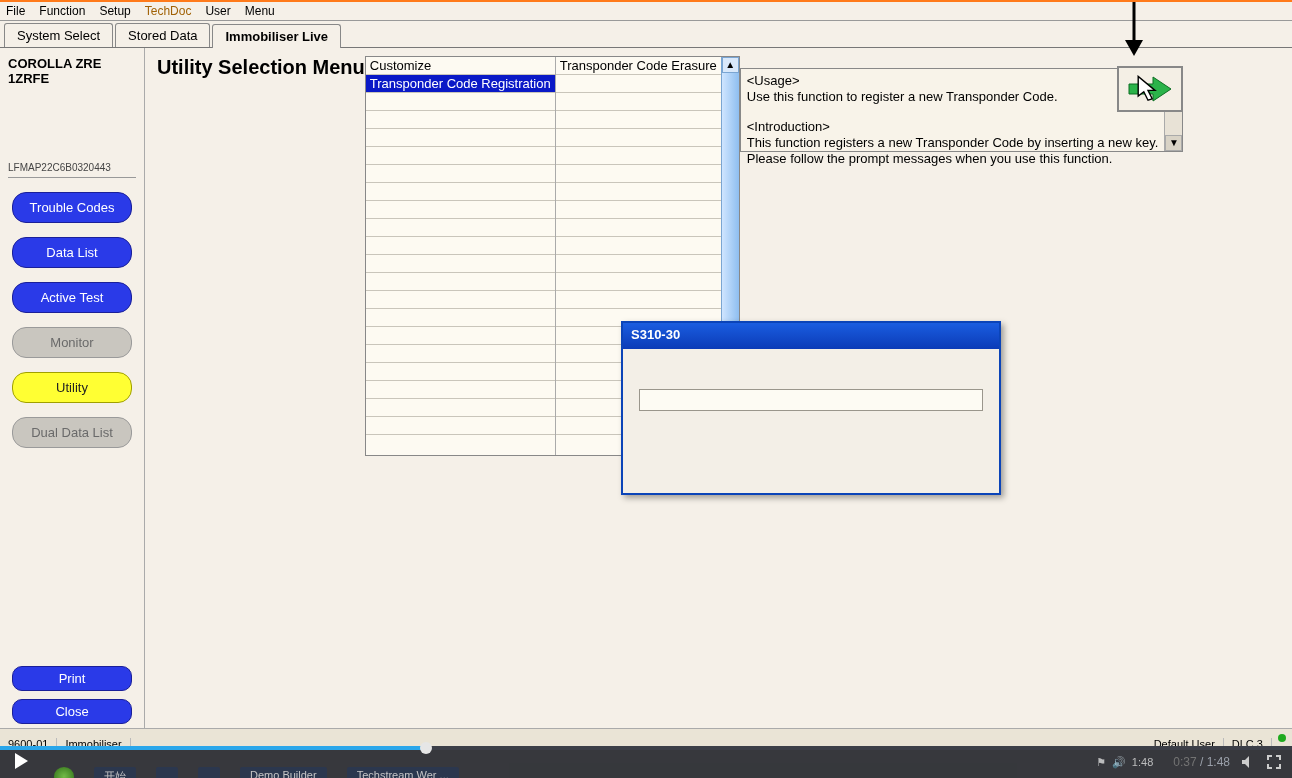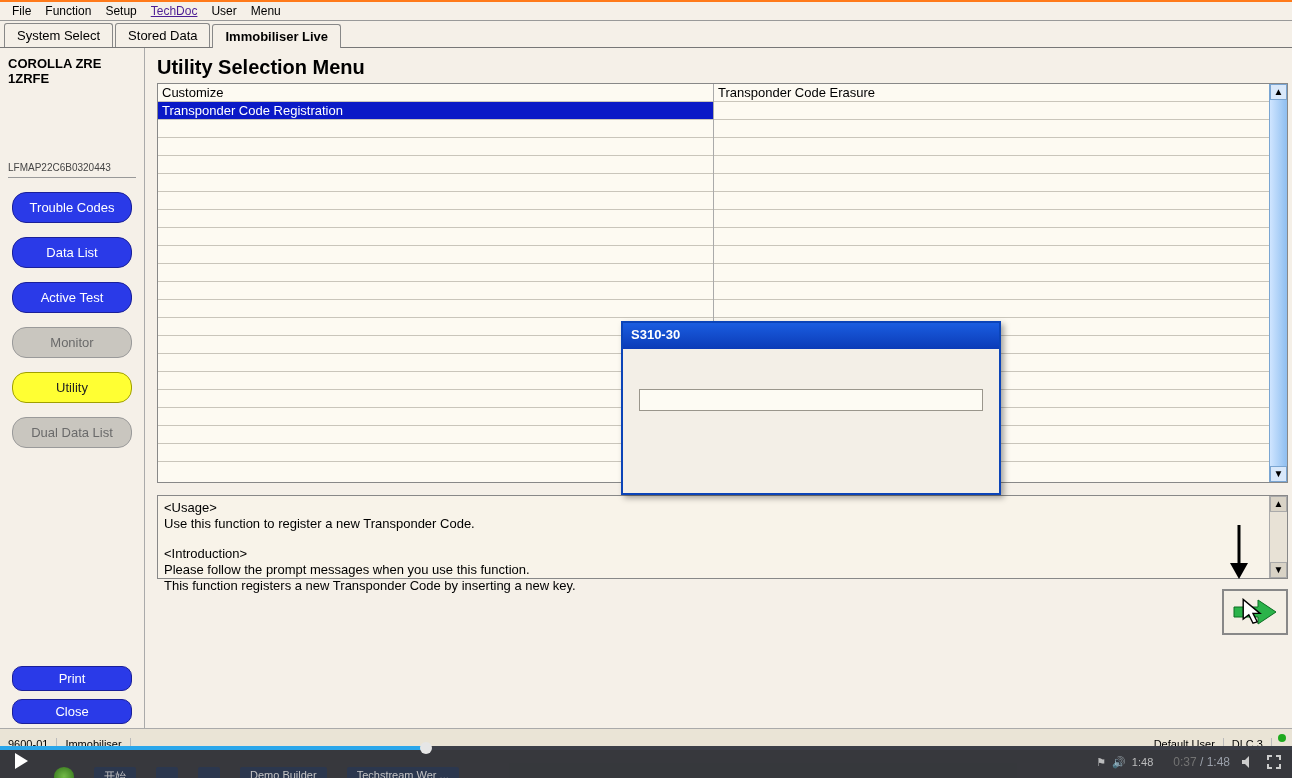--- a/index.html
+++ b/index.html
@@ -16,28 +16,28 @@
   
   .app-top-bar {
     height: 2px;
     background: #ff7a1a;
   }
 
   
   .menu-bar {
     display: flex;
     gap: 14px;
-    padding: 2px 12px;
+    padding: 2px 6px;
     font-size: 12px;
     background: #f5f0e8;
     border-bottom: 1px solid #999;
     font-family: "MS Sans Serif", Tahoma, sans-serif;
   }
   .menu-bar .item { cursor: default; }
-  .menu-bar .item.disabled { color: #4c1d95; text-decoration: underline; }
+  .menu-bar .item.disabled { color: #a16207; }
 
   
   .tab-row {
     display: flex;
     align-items: flex-end;
     padding: 2px 4px 0 4px;
     background: #f5f0e8;
     border-bottom: 1px solid #777;
   }
   .tab {
@@ -96,22 +96,22 @@
   .sbtn.blue   { background: #2a3ae8; color: #fff; border-color: #1a1f99; }
   .sbtn.gray   { background: #c9c6bf; color: #6a6a6a; border-color: #9a9a9a; }
   .sbtn.yellow { background: #ffff33; color: #222; border-color: #a0a000; }
   .sbtn.small { padding: 4px 0; border-radius: 10px; font-size: 13px; margin-bottom: 8px;}
   .spacer { flex: 1; }
 
   
   .main {
     flex: 1;
     display: flex;
-    flex-direction: column;
-    padding: 8px 4px 6px 12px;
+    flex-direction: row;
+    padding: 8px 19px 6px 12px;
     position: relative;
   }
   .main h1 {
     font-size: 20px;
     font-weight: bold;
     margin-bottom: 4px;
   }
   .main .subtitle {
     font-size: 13px;
     margin-bottom: 12px;
@@ -354,22 +354,22 @@
         <div class="arrow down">▼</div>
       </div>
     </div>
 
     <div class="desc-box">
       <div class="desc-text">
         <div>&lt;Usage&gt;</div>
         <div>Use this function to register a new Transponder Code.</div>
         <div style="height:14px"></div>
         <div>&lt;Introduction&gt;</div>
+        <div>This function registers a new Transponder Code by inserting a new key.</div>
         <div>Please follow the prompt messages when you use this function.</div>
-        <div>This function registers a new Transponder Code by inserting a new key.</div>
       </div>
       <div class="desc-scroll">
         <div class="arrow up">▲</div>
         <div class="arrow down">▼</div>
       </div>
     </div>
 
     <div class="next-wrap">
       <svg class="hand-arrow" viewBox="0 0 30 60">
         <path d="M15 2 L15 44" stroke="#000" stroke-width="3" fill="none"></path>

